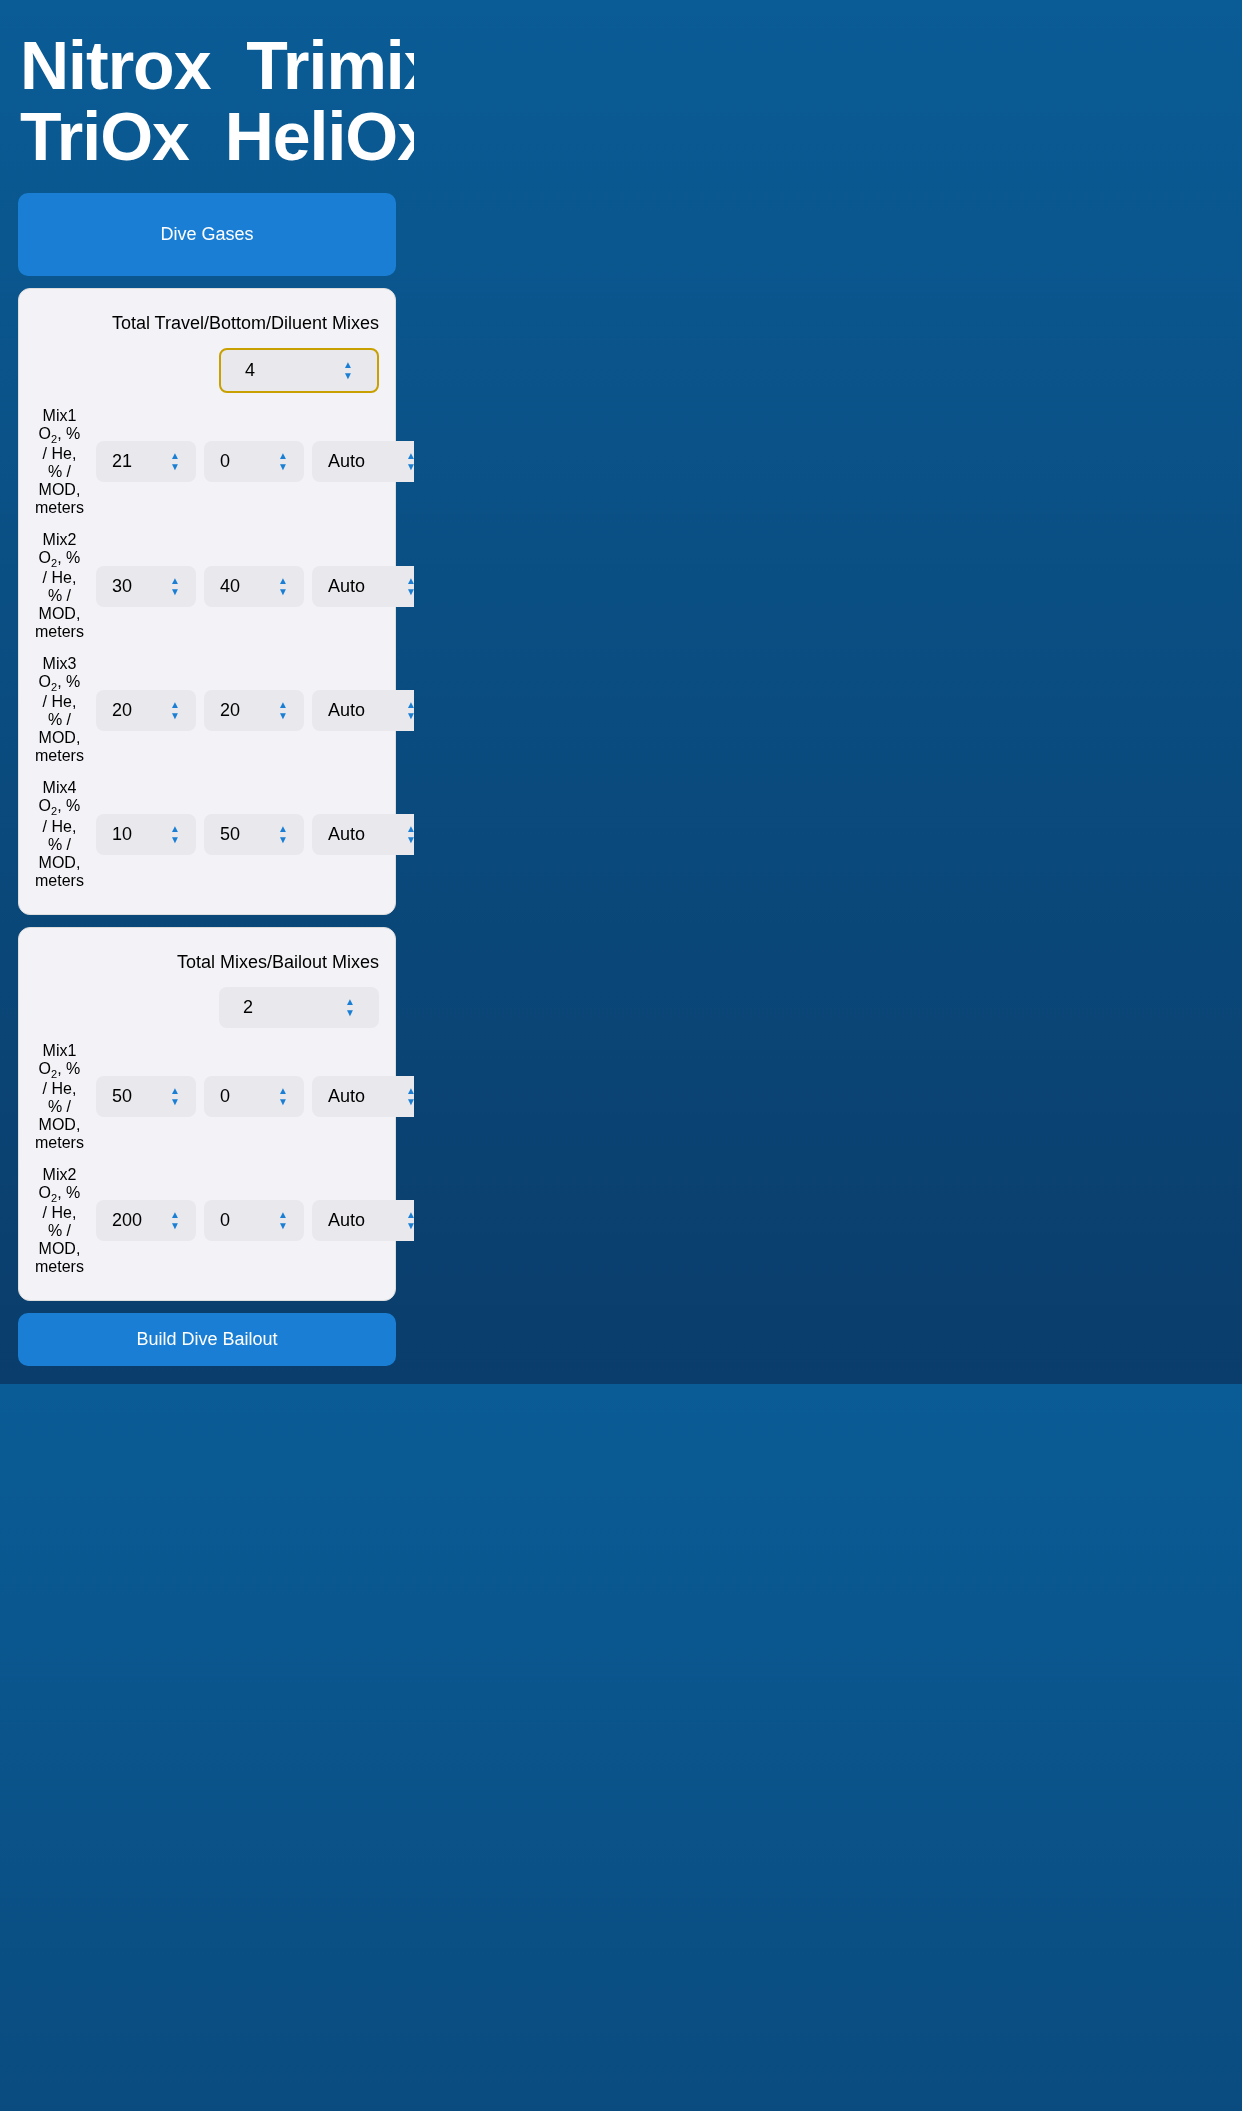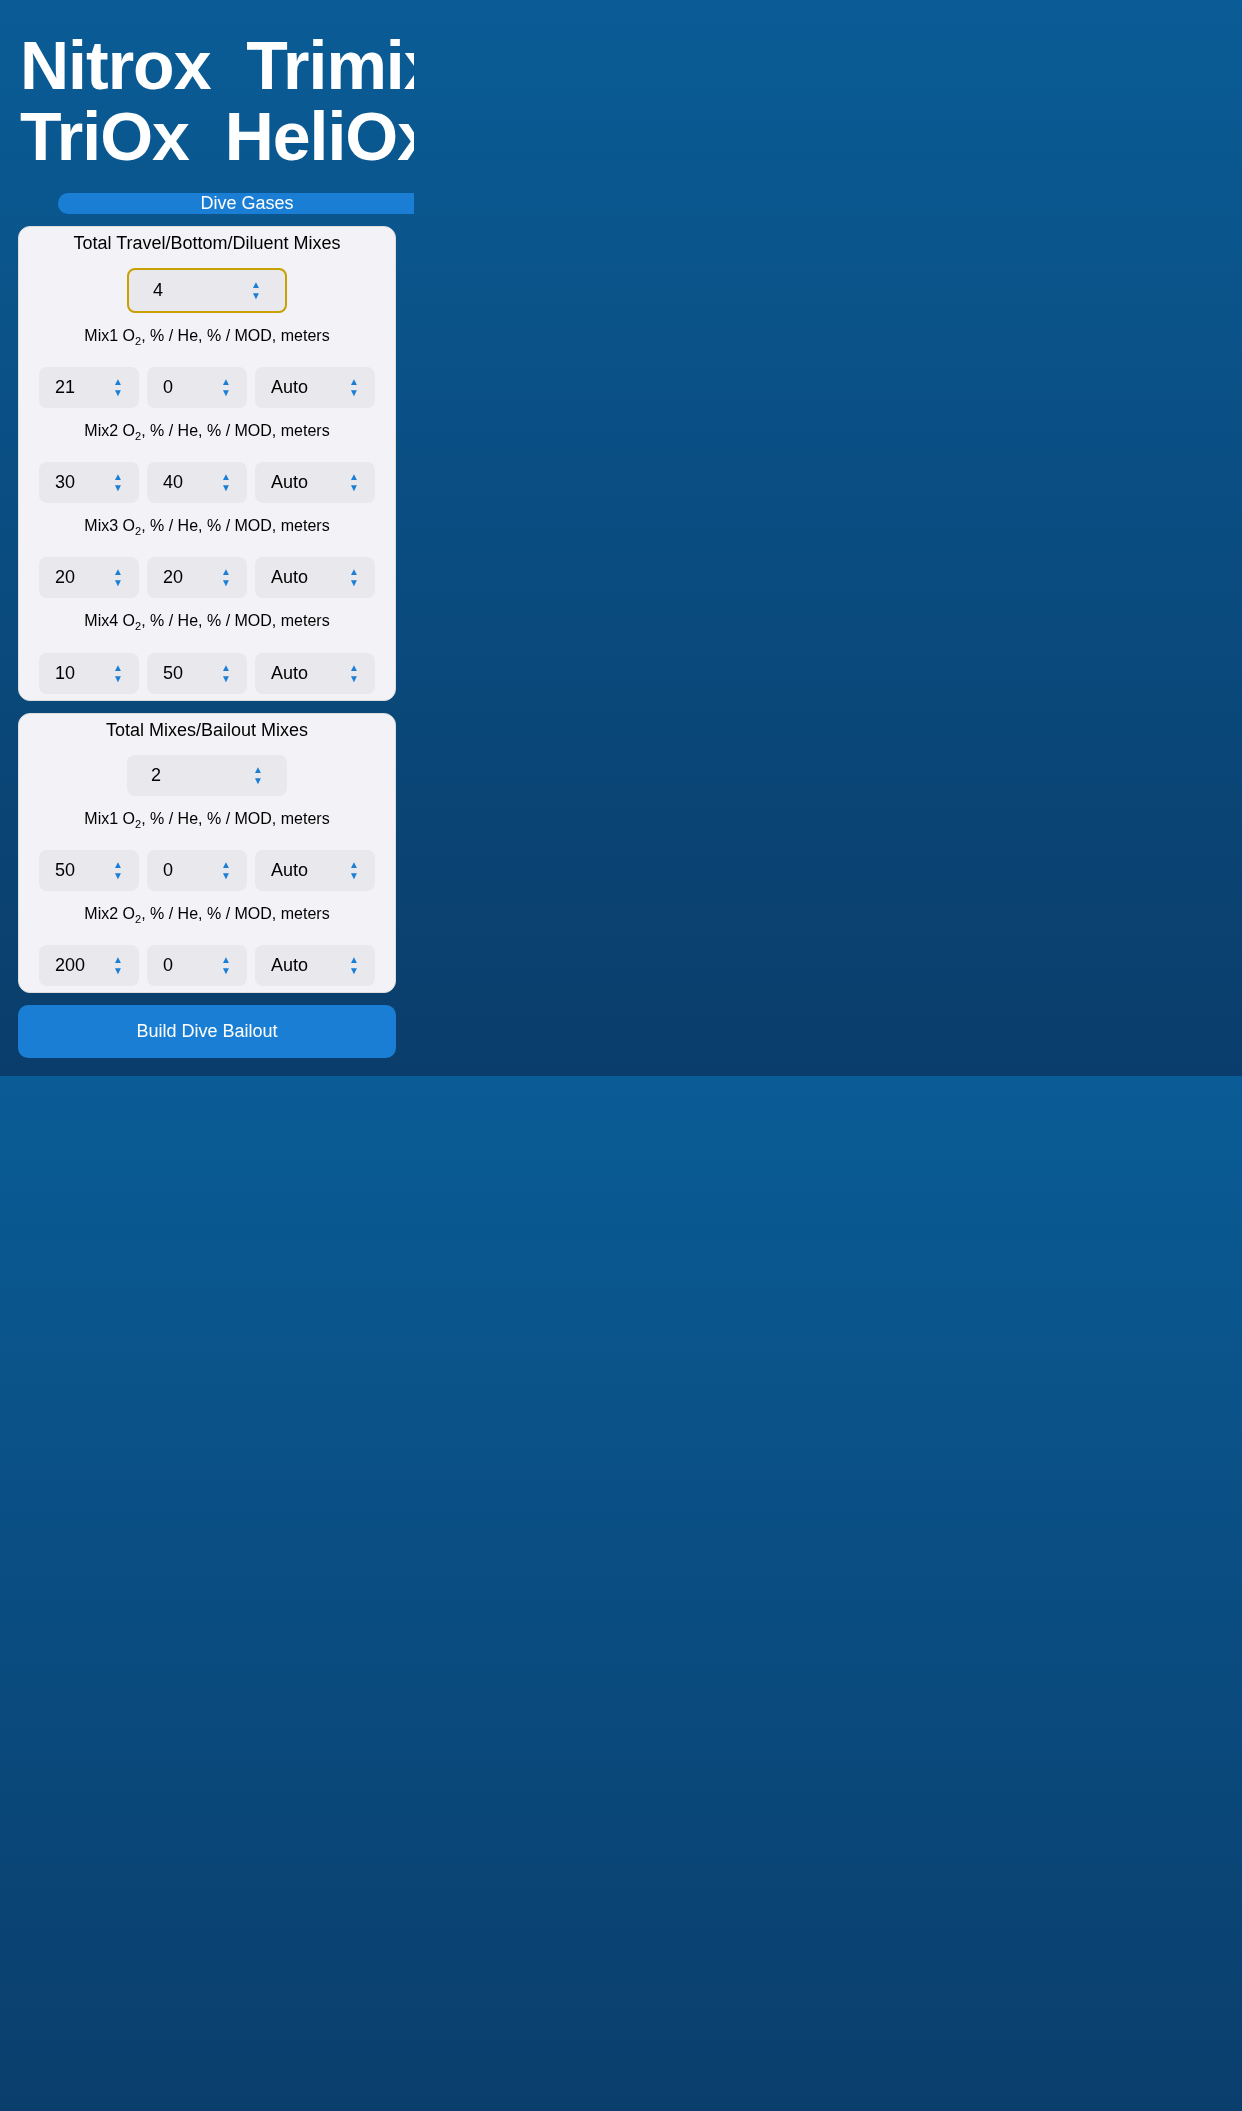--- a/index.html
+++ b/index.html
@@ -39,52 +39,51 @@
       flex-direction: column;
       gap: 12px;
     }
 
     .dive-gases-btn {
       width: 100%;
       background: #1a7fd4;
       color: white;
       border: none;
       border-radius: 10px;
-      padding: 0;
+      padding: 31px;
       font-size: 18px;
       font-weight: 500;
       cursor: pointer;
       text-align: center;
-      margin-left: 40px;
     }
 
     .card {
       background: #f2f2f7;
       border-radius: 12px;
-      padding: 6px 16px;
+      padding: 24px 16px;
       display: flex;
       flex-direction: column;
-      align-items: center;
+      align-items: flex-end;
       gap: 14px;
       border: 1px solid #ddd;
     }
 
     .card-title {
       font-size: 18px;
       font-weight: 500;
       color: #000;
       text-align: center;
     }
 
     .mix-section {
       width: 100%;
       display: flex;
-      flex-direction: column;
-      align-items: center;
-      gap: 20px;
+      flex-direction: row;
+      align-items: center;
+      gap: 12px;
     }
 
     .mix-label {
       font-size: 16px;
       color: #000;
       text-align: center;
     }
 
     .mix-label sub {
       font-size: 11px;

